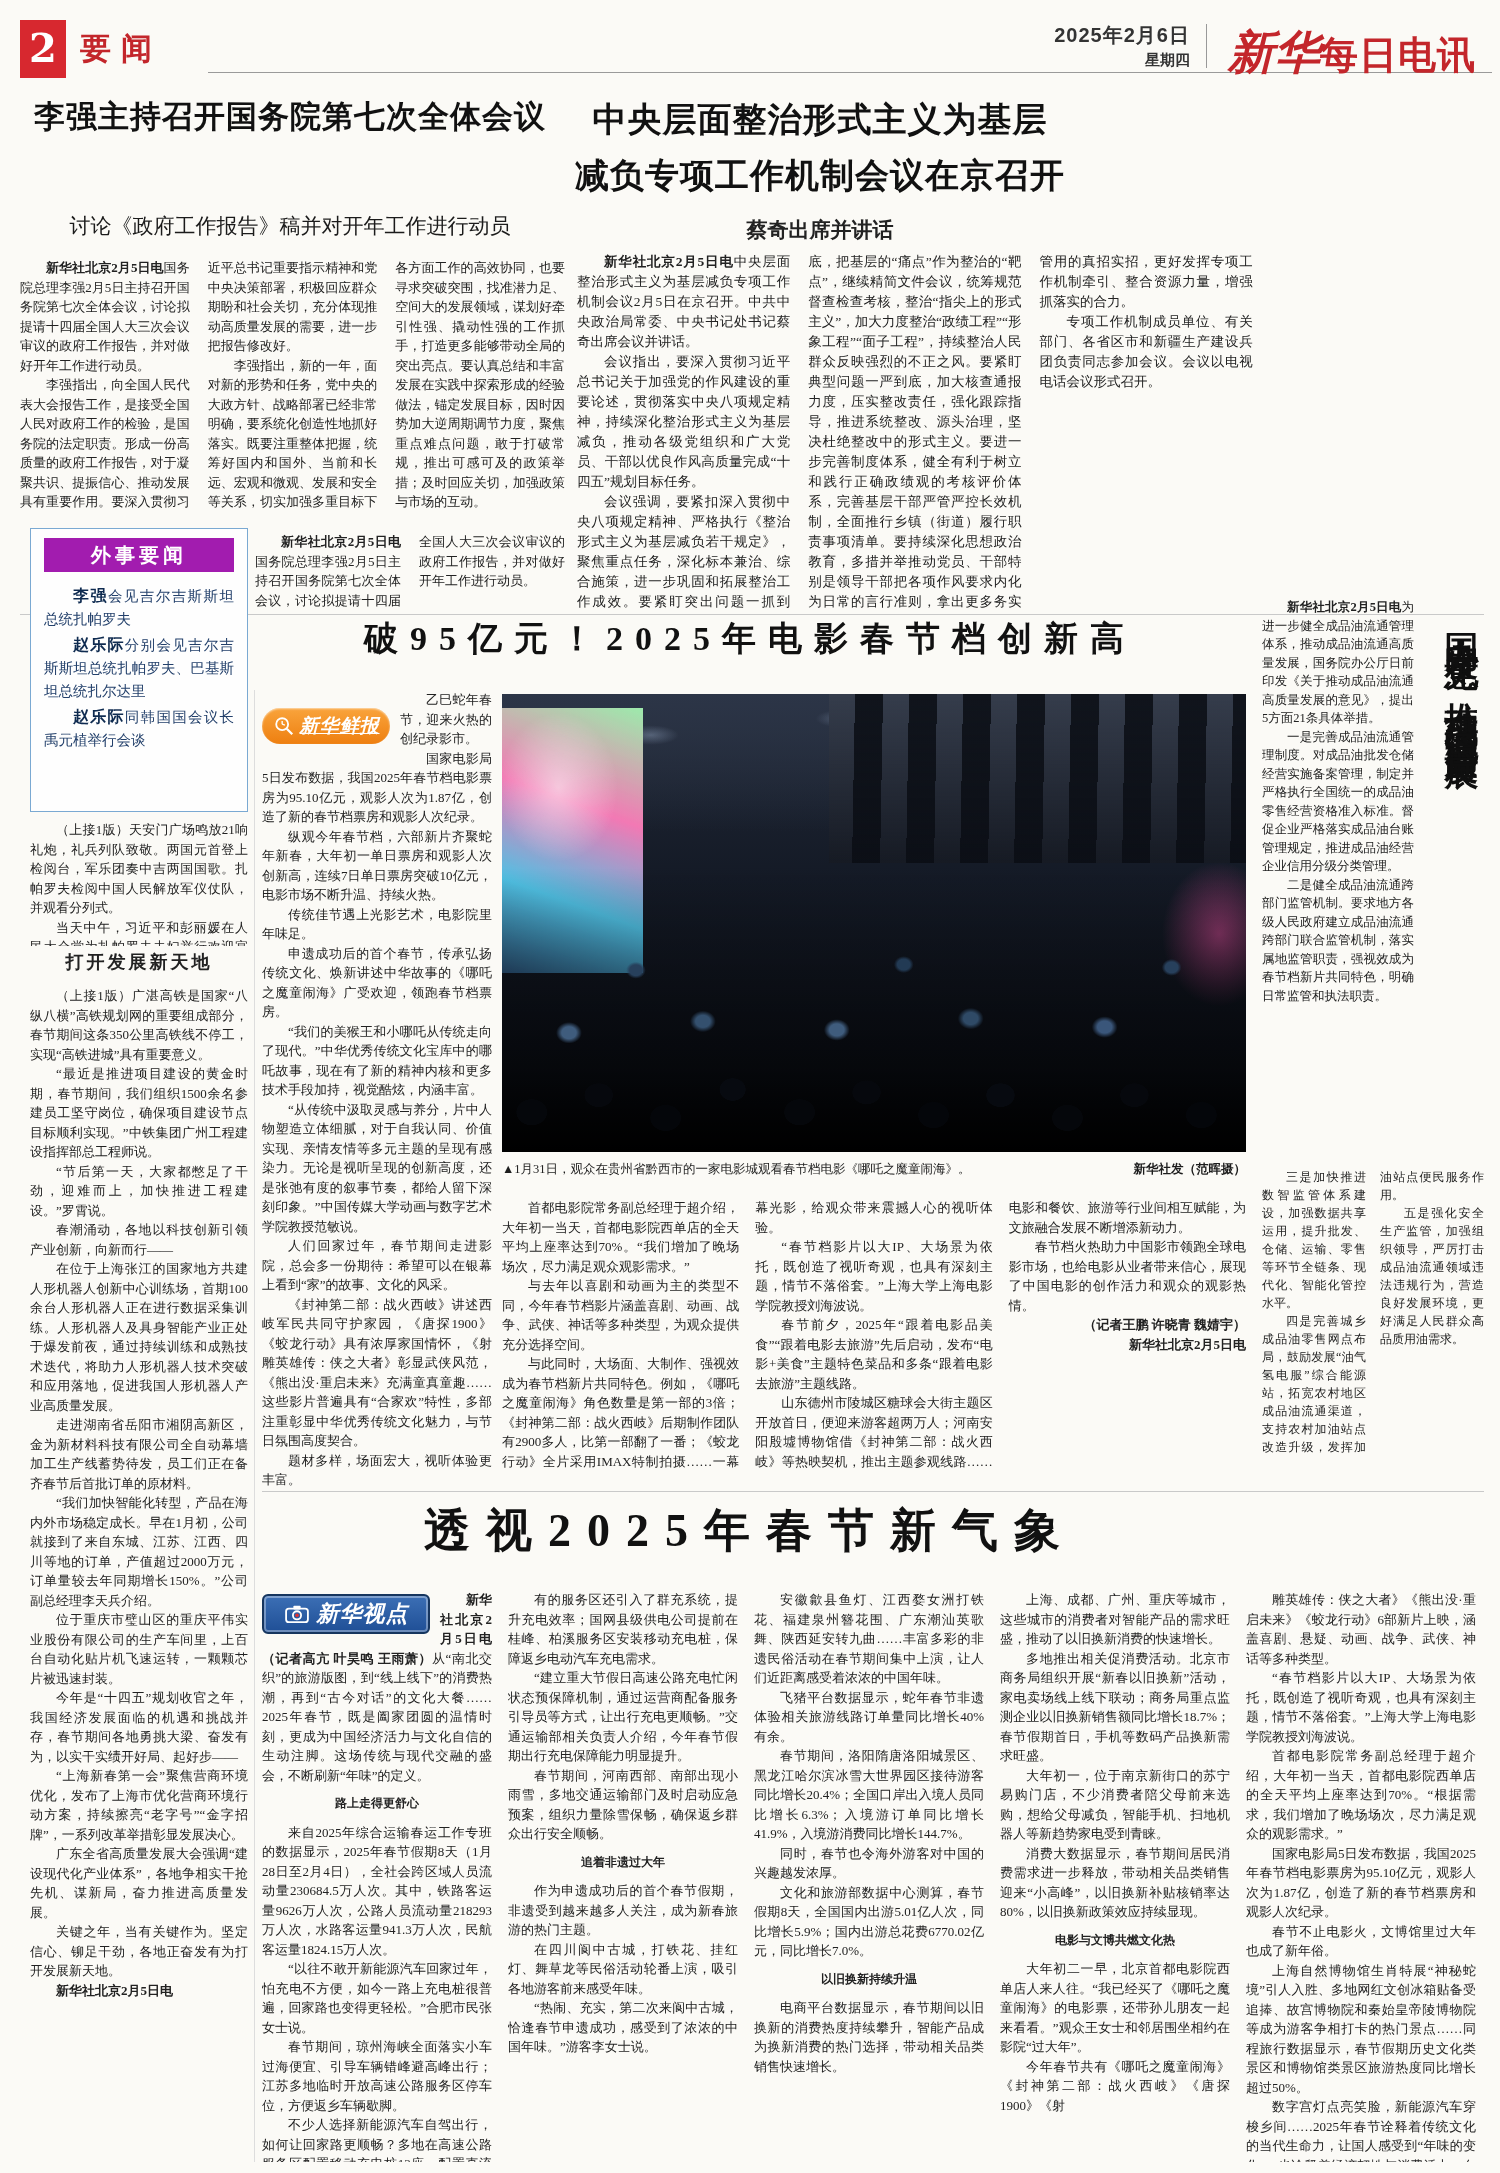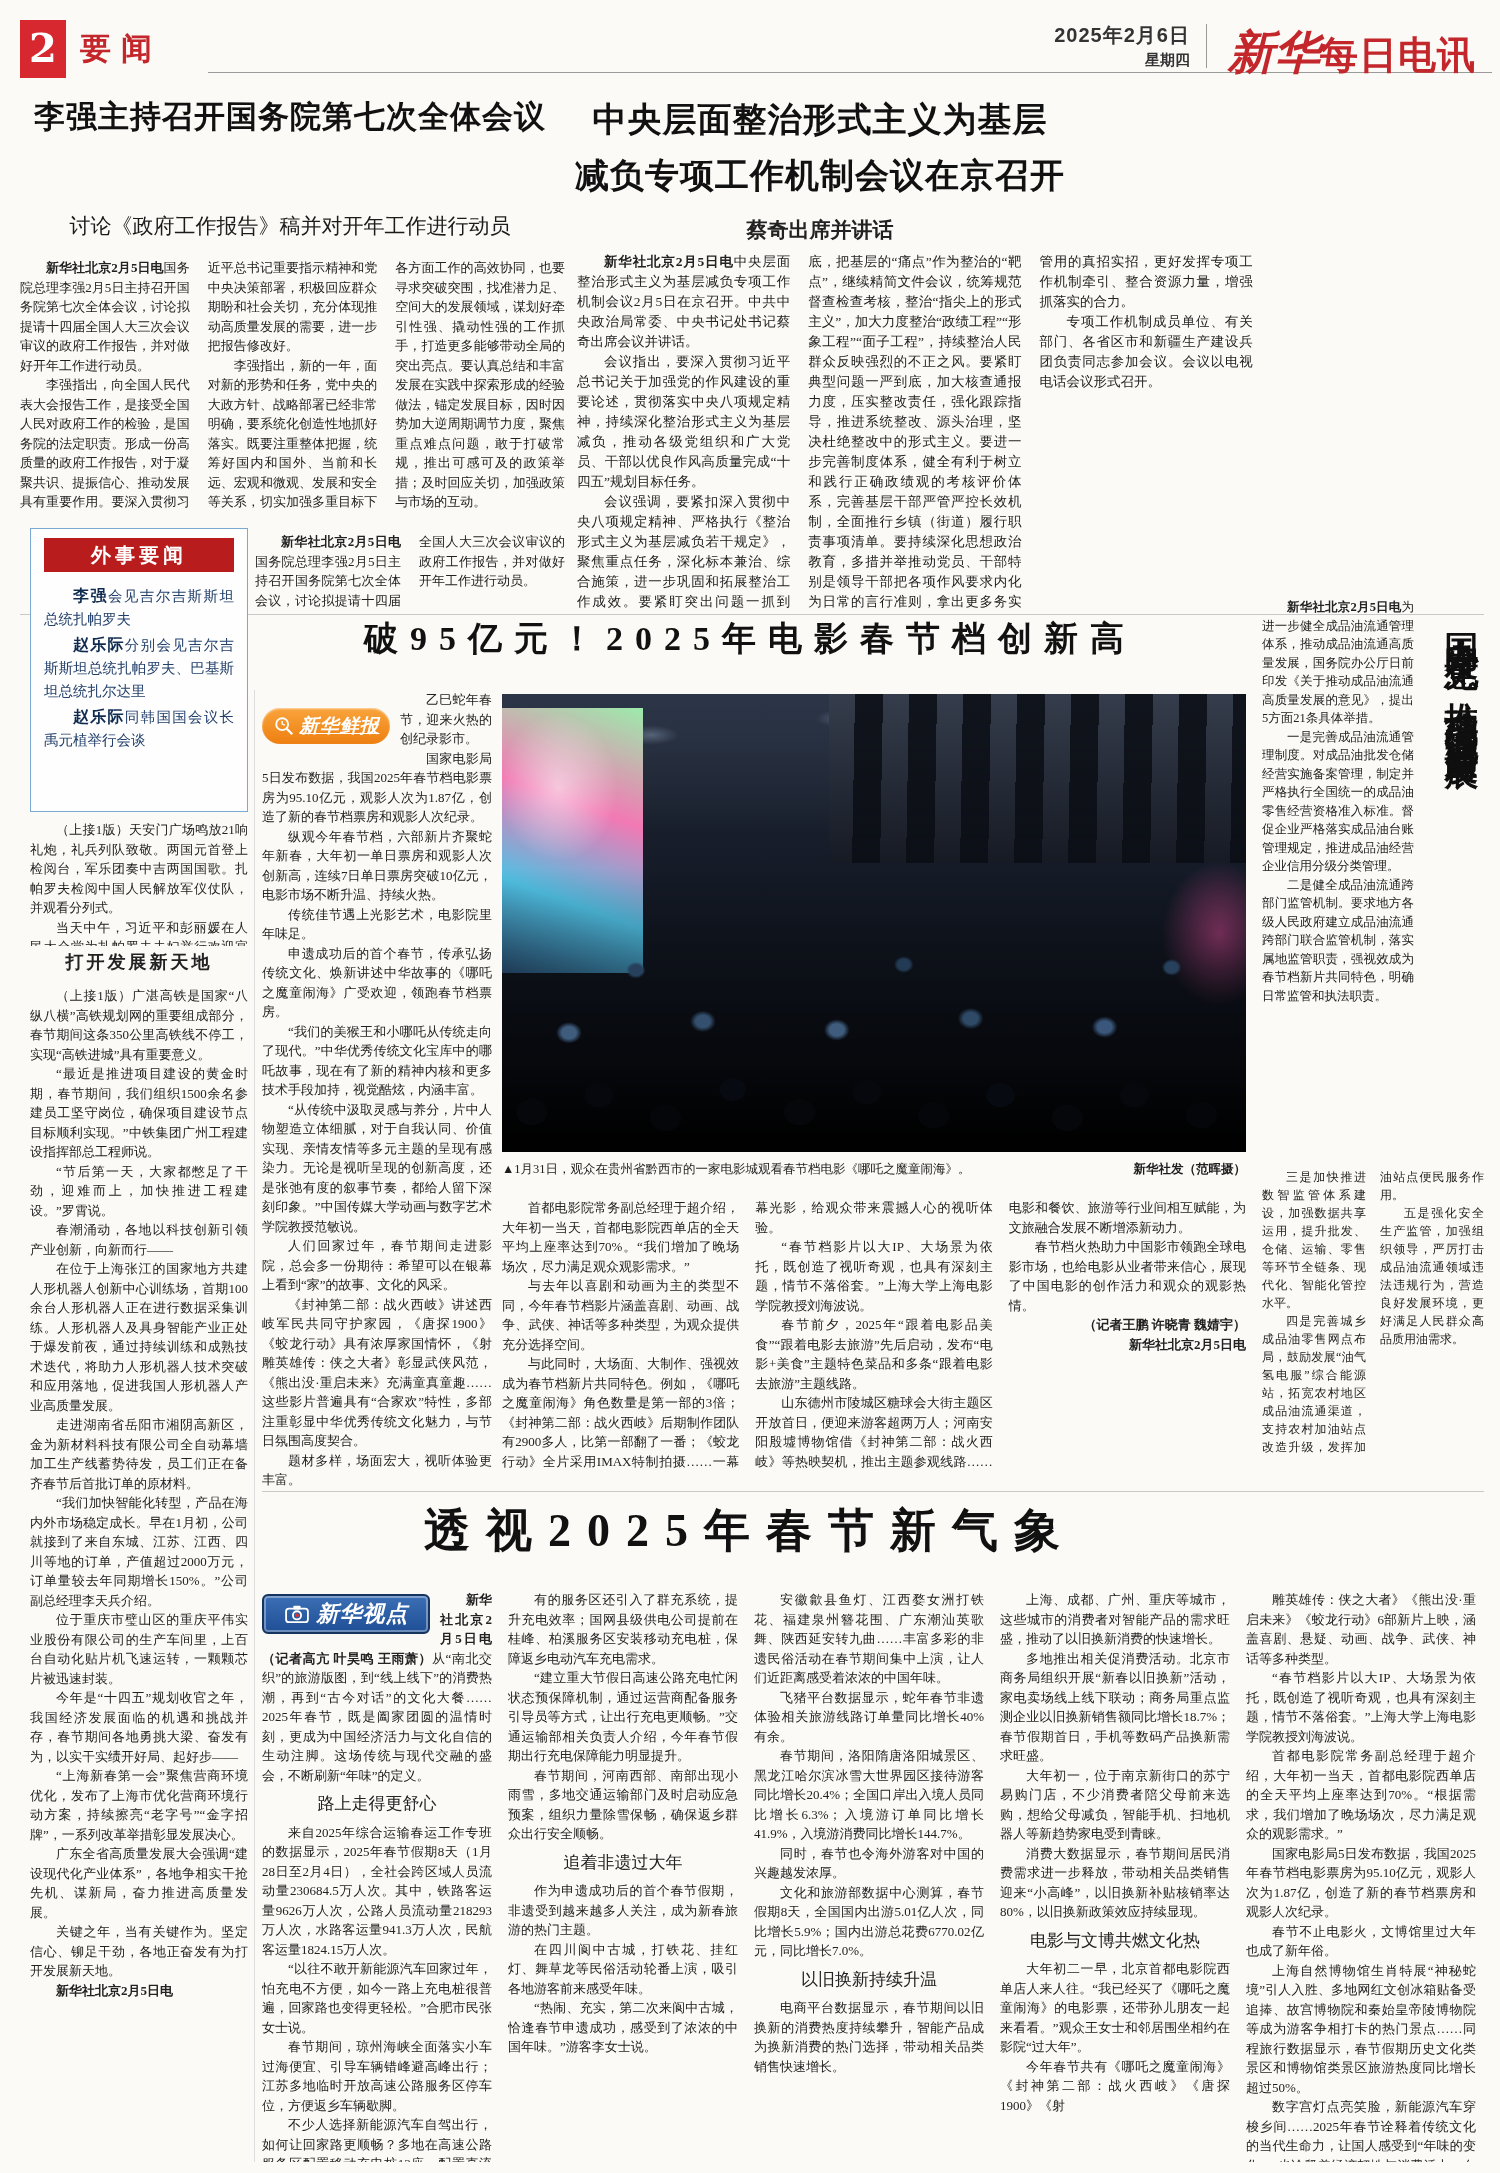--- a/index.html
+++ b/index.html
@@ -21,29 +21,29 @@
   
   .h-main{font-weight:bold;color:#111;text-align:center;font-family:"Liberation Serif","DejaVu Serif",serif;}
   .lh1{left:15px;top:96px;width:550px;font-size:31px;letter-spacing:1px;}
   .lsub{left:15px;top:212px;width:550px;font-size:21px;text-align:center;color:#1b1b1b;}
   .rh1{left:575px;top:92px;width:490px;font-size:34px;line-height:56px;letter-spacing:1px;}
   .rsub{left:575px;top:216px;width:490px;font-size:21px;text-align:center;font-weight:bold;}
   
   .bodytxt{font-size:13px;line-height:19.5px;text-align:justify;overflow:hidden;column-fill:auto;}
   .bodytxt p{margin:0;text-indent:2em;}
   .bodytxt p b{font-weight:bold;}
-  .bodytxt .sub-h{font-weight:normal;text-align:center;text-indent:0;font-size:17px;margin:9px 0;column-span:none;}
+  .bodytxt .sub-h{font-weight:bold;text-align:center;text-indent:0;font-size:12px;margin:9px 0;column-span:none;}
   .bodytxt .r{text-align:right;text-indent:0;font-weight:bold;}
   .lbody{left:20px;top:258px;width:545px;height:256px;column-count:3;column-gap:18px;}
   .lbody2{left:255px;top:532px;width:310px;height:80px;column-count:2;column-gap:18px;}
   .rbody{left:577px;top:252px;width:907px;height:360px;column-count:4;column-gap:18px;font-size:13.5px;line-height:20px;}
   .rule{background:#c9c9c9;height:1px;}
   
   .fbox{left:30px;top:528px;width:218px;height:284px;border:1px solid #7aa9d2;background:#fefefe;box-sizing:border-box;}
-  .fbox-bar{margin:9px auto 0;width:190px;height:34px;background:#b91c1c;color:#fff;font-size:20px;
+  .fbox-bar{margin:9px auto 0;width:190px;height:34px;background:#a21caf;color:#fff;font-size:20px;
             font-weight:bold;text-align:center;line-height:34px;letter-spacing:4px;font-family:"Liberation Sans",sans-serif;}
   .fbox-items{padding:12px 13px;font-size:14.5px;line-height:23px;color:#23406b;text-align:justify;}
   .fbox-items p{margin:0 0 2px;text-indent:2em;}
   .fbox-items p b{color:#0f2b50;font-size:16px;}
   
   .railcont{left:30px;top:820px;width:218px;height:126px;}
   .rail-sub{left:30px;top:950px;width:218px;font-size:18px;font-weight:bold;text-align:center;letter-spacing:3px;}
   .railbody{left:30px;top:986px;width:218px;height:1176px;}
   .vrule{left:254px;top:690px;width:0;height:1472px;border-left:1px solid #ddd;}
   

